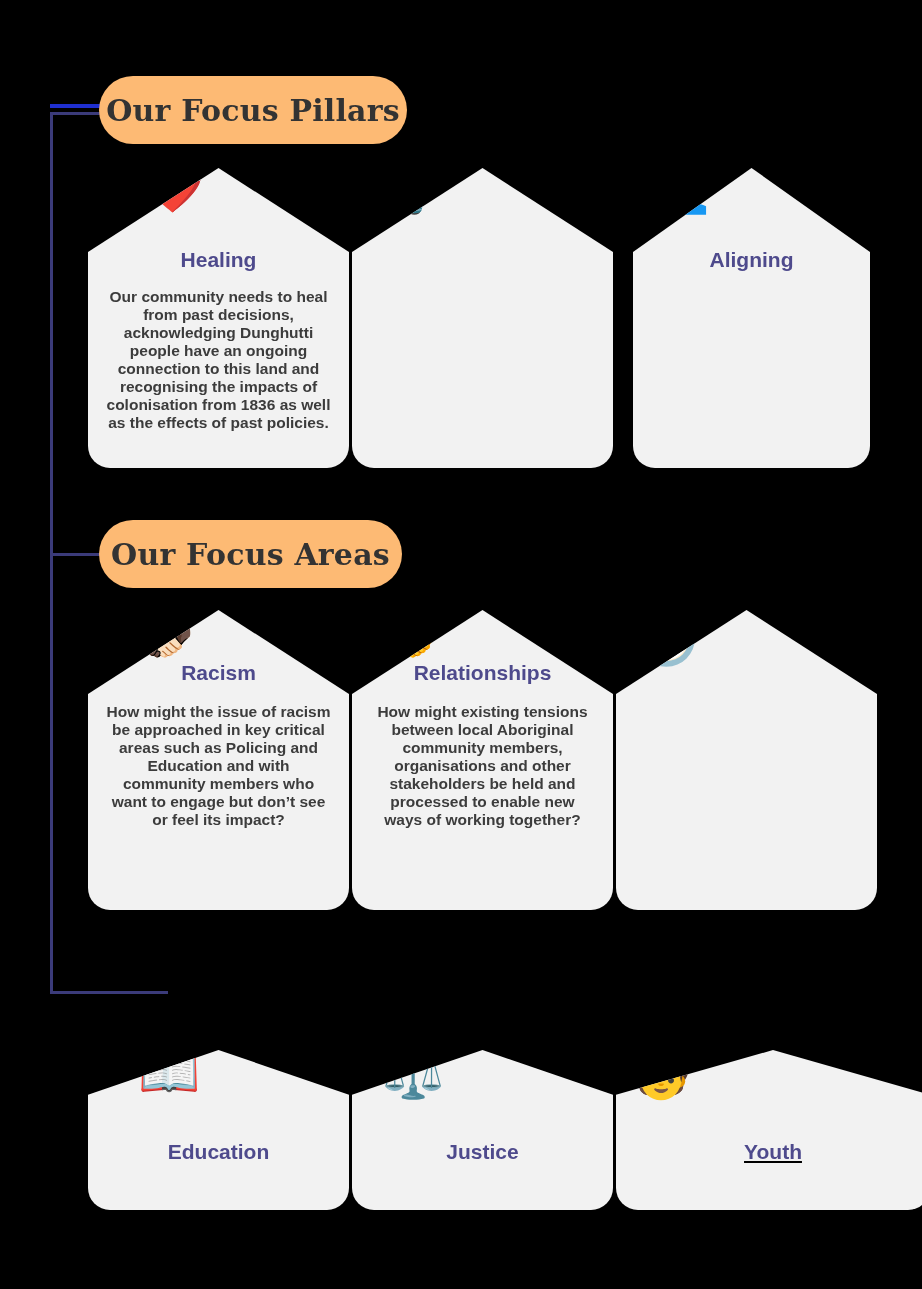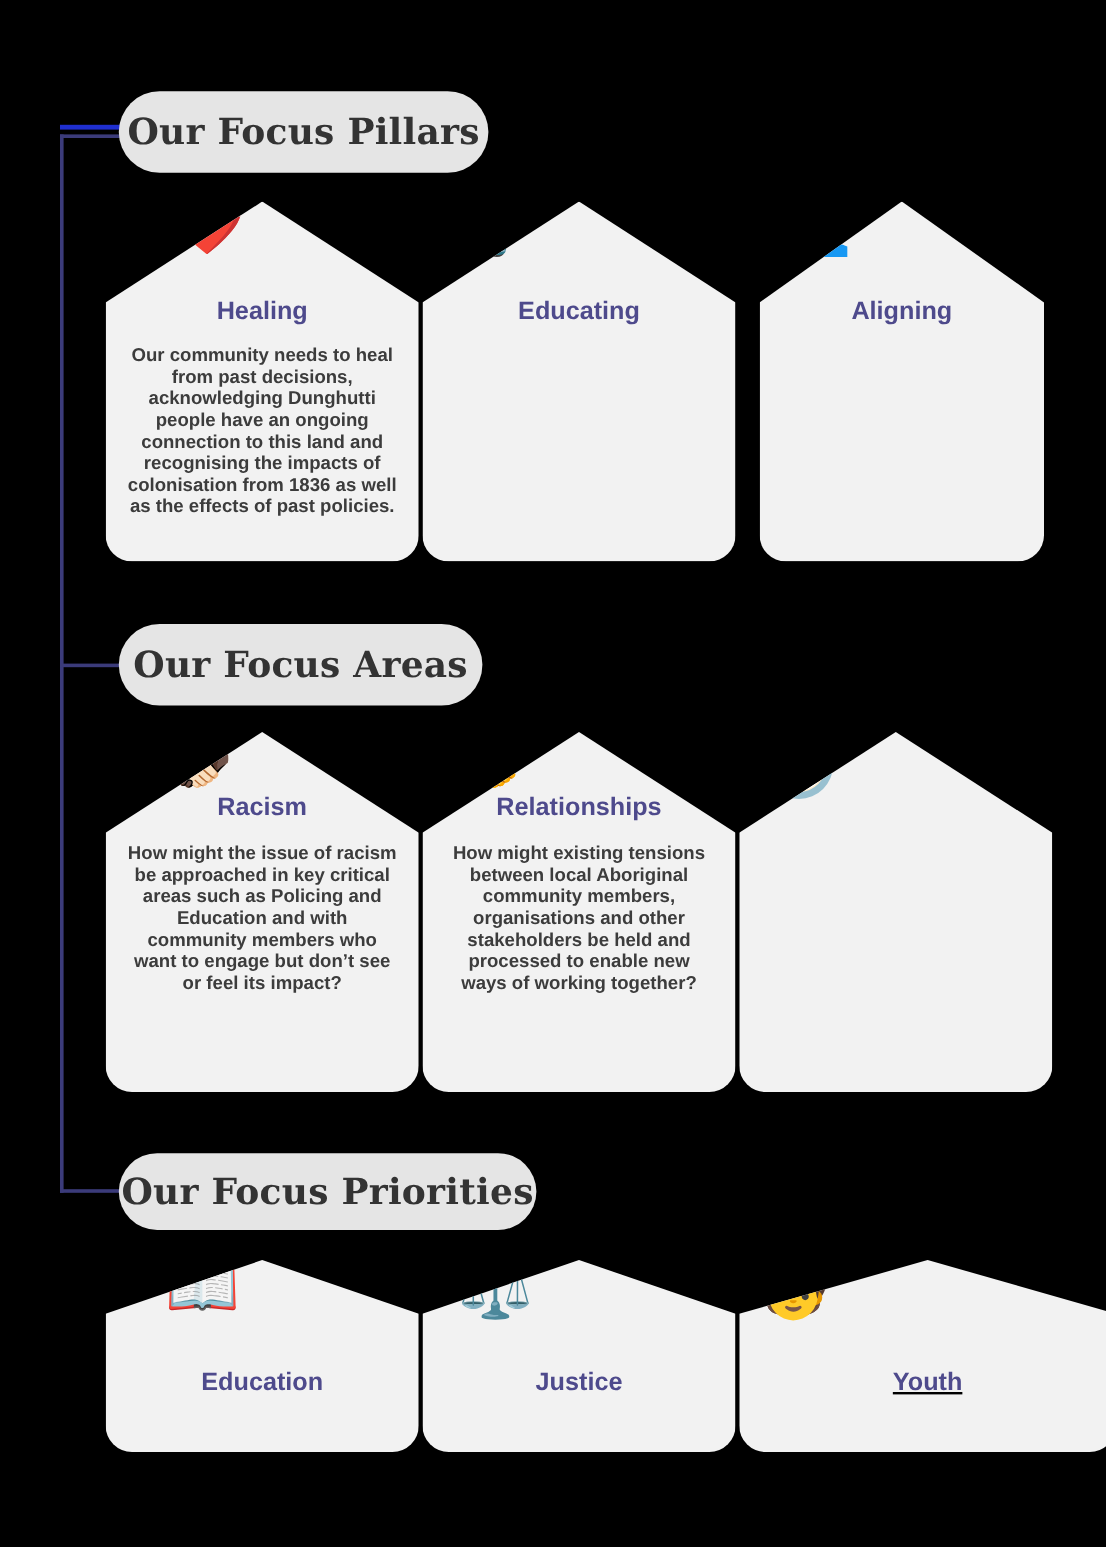--- a/index.html
+++ b/index.html
@@ -11,21 +11,21 @@
   }
   #root { position:relative; width:922px; height:1289px; }
 
   
   .connector { position:absolute; background:#3b3b7a; }
   .connector.blue { background:#1f2fd0; }
 
   
   .pill {
     position:absolute;
-    background:#e5e5e5;
+    background:#fdba74;
     border-radius:40px;
     display:flex; align-items:center; justify-content:center;
     color:#333333;
     font-family:"DejaVu Serif", serif;
     font-weight:700;
     letter-spacing:0.2px;
     white-space:nowrap;
   }
   .pill-1 { left:99px;  top:76px;  width:308px; height:68px; font-size:30px; }
   .pill-2 { left:99px;  top:520px; width:303px; height:68px; font-size:30px; }
@@ -135,21 +135,20 @@
 connection to this land and
 recognising the impacts of
 colonisation from 1836 as well
 as the effects of past policies.</div>
       </div>
     </div>
 
     <div class="card c1">
       <span class="card-icon">💡</span>
       <div class="card-inner">
-        <div class="card-title">Educating</div>
       </div>
     </div>
 
     <div class="card c2">
       <span class="card-icon">👥</span>
       <div class="card-inner">
         <div class="card-title">Aligning</div>
       </div>
     </div>
   </div>
@@ -188,23 +187,20 @@
       </div>
     </div>
 
     <div class="card c2">
       <span class="card-icon">🕐</span>
       <div class="card-inner">
       </div>
     </div>
   </div>
 
-  <div class="pill pill-3">
-    <span>Our Focus Priorities</span>
-  </div>
 
   <div class="row r3">
 
     <div class="card c0">
       <span class="card-icon">📖</span>
       <div class="card-inner">
         <div class="card-title">Education</div>
       </div>
     </div>
 

